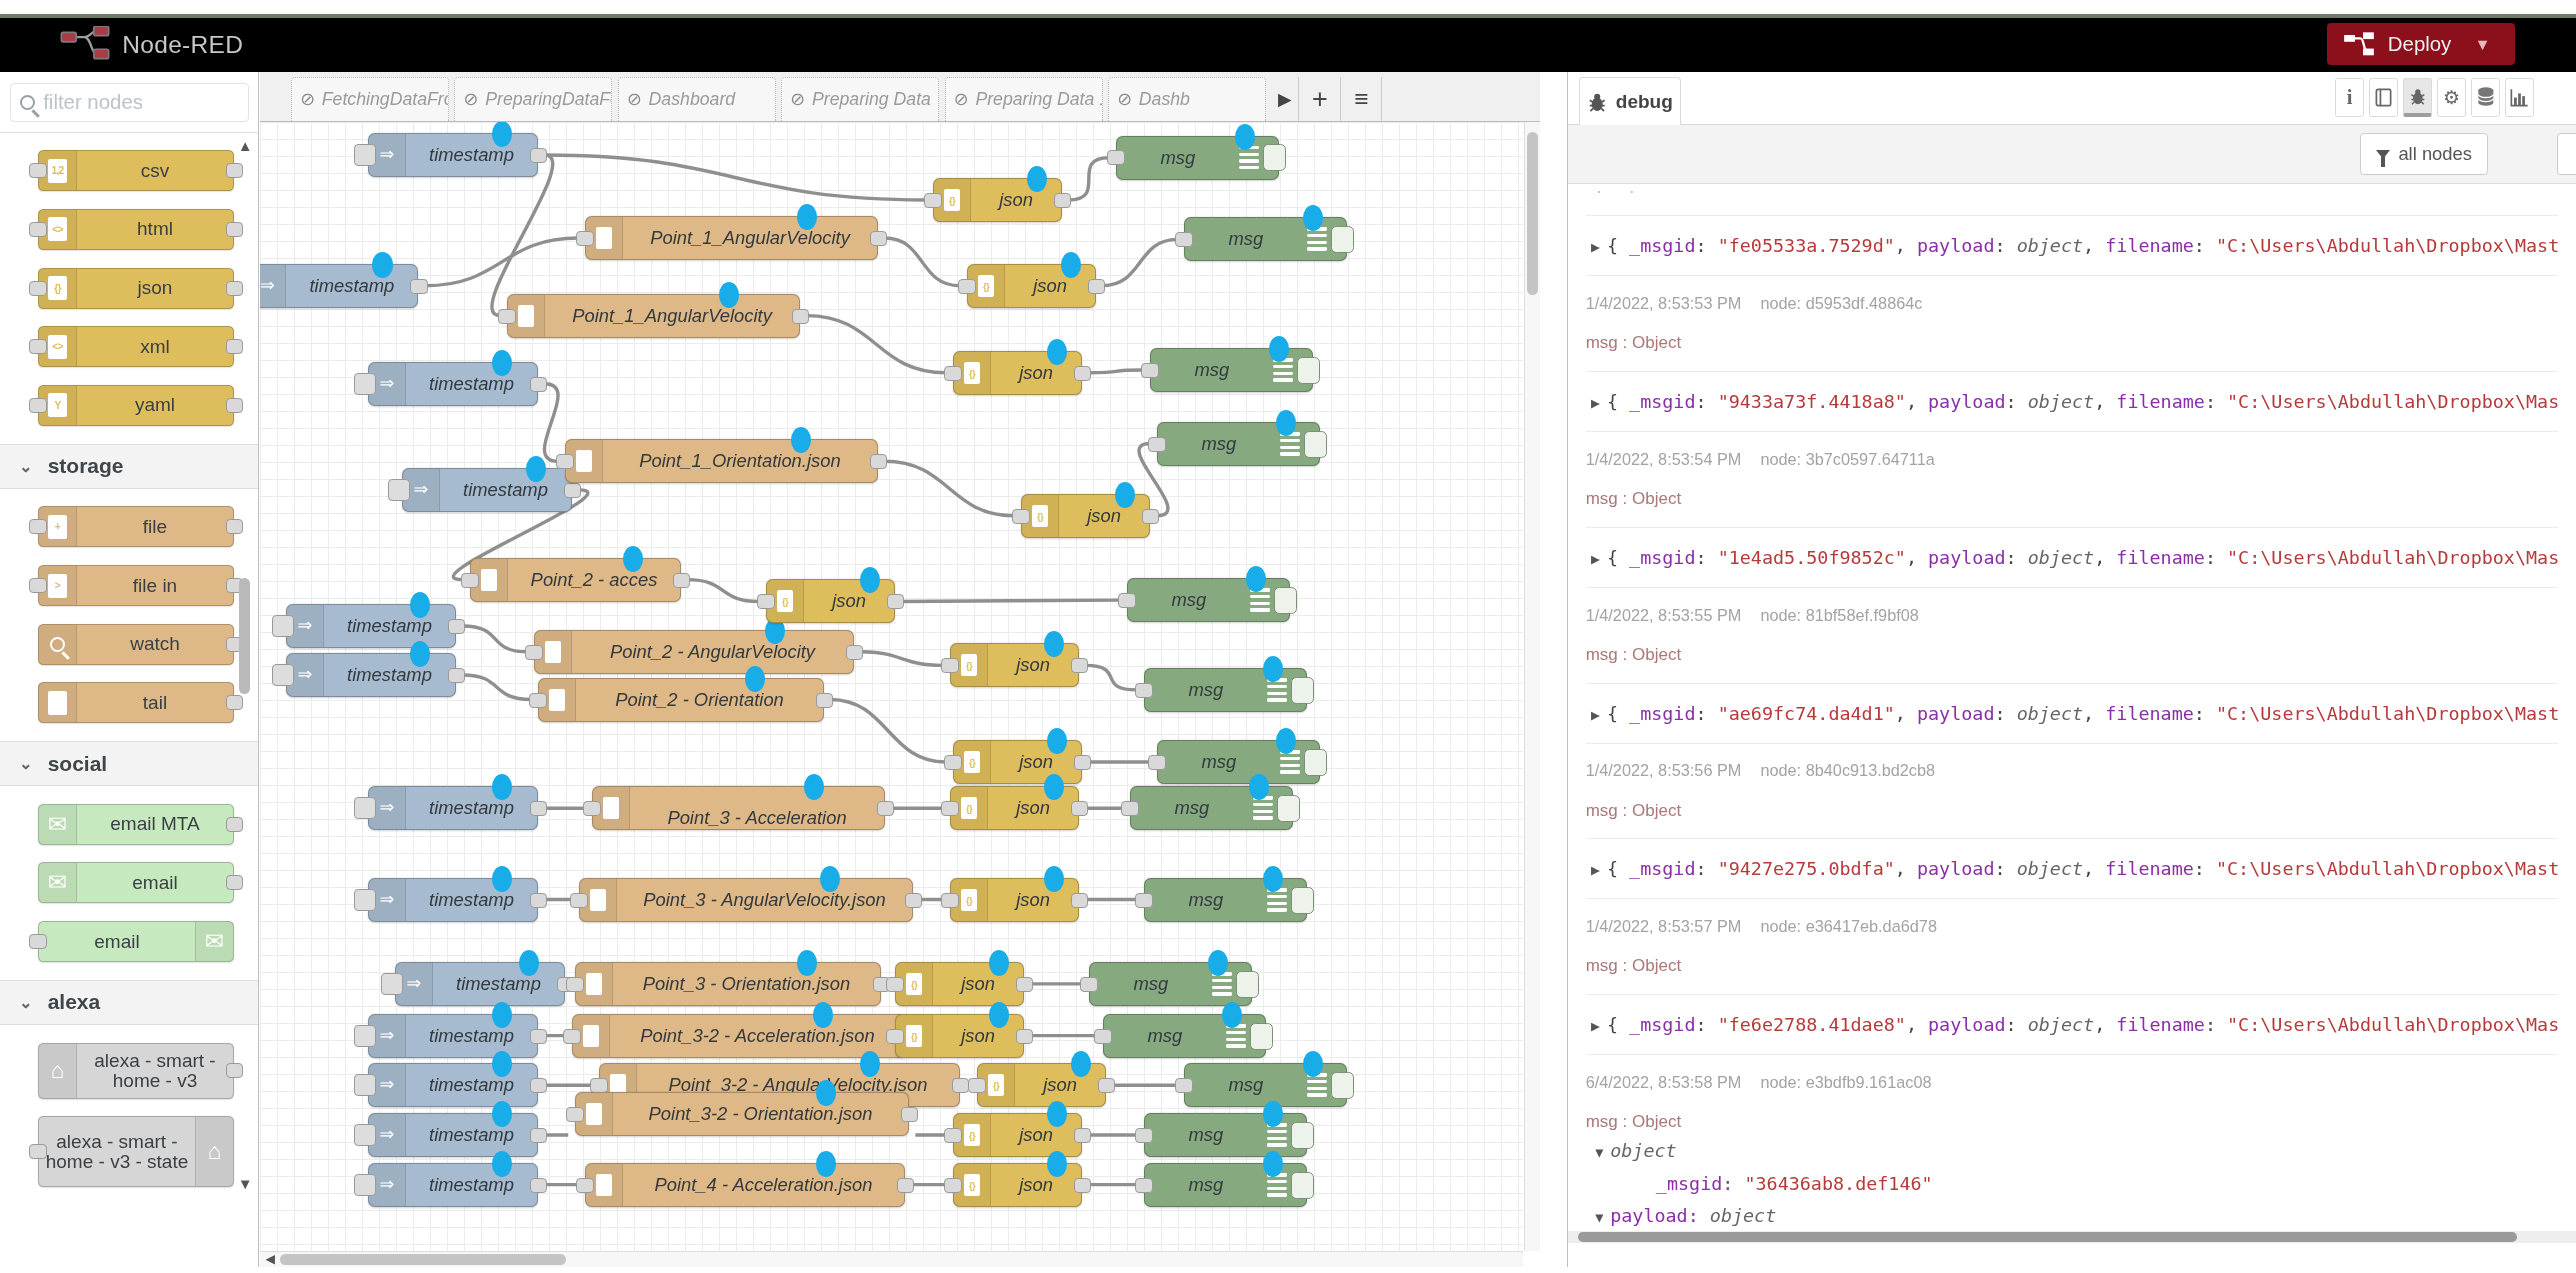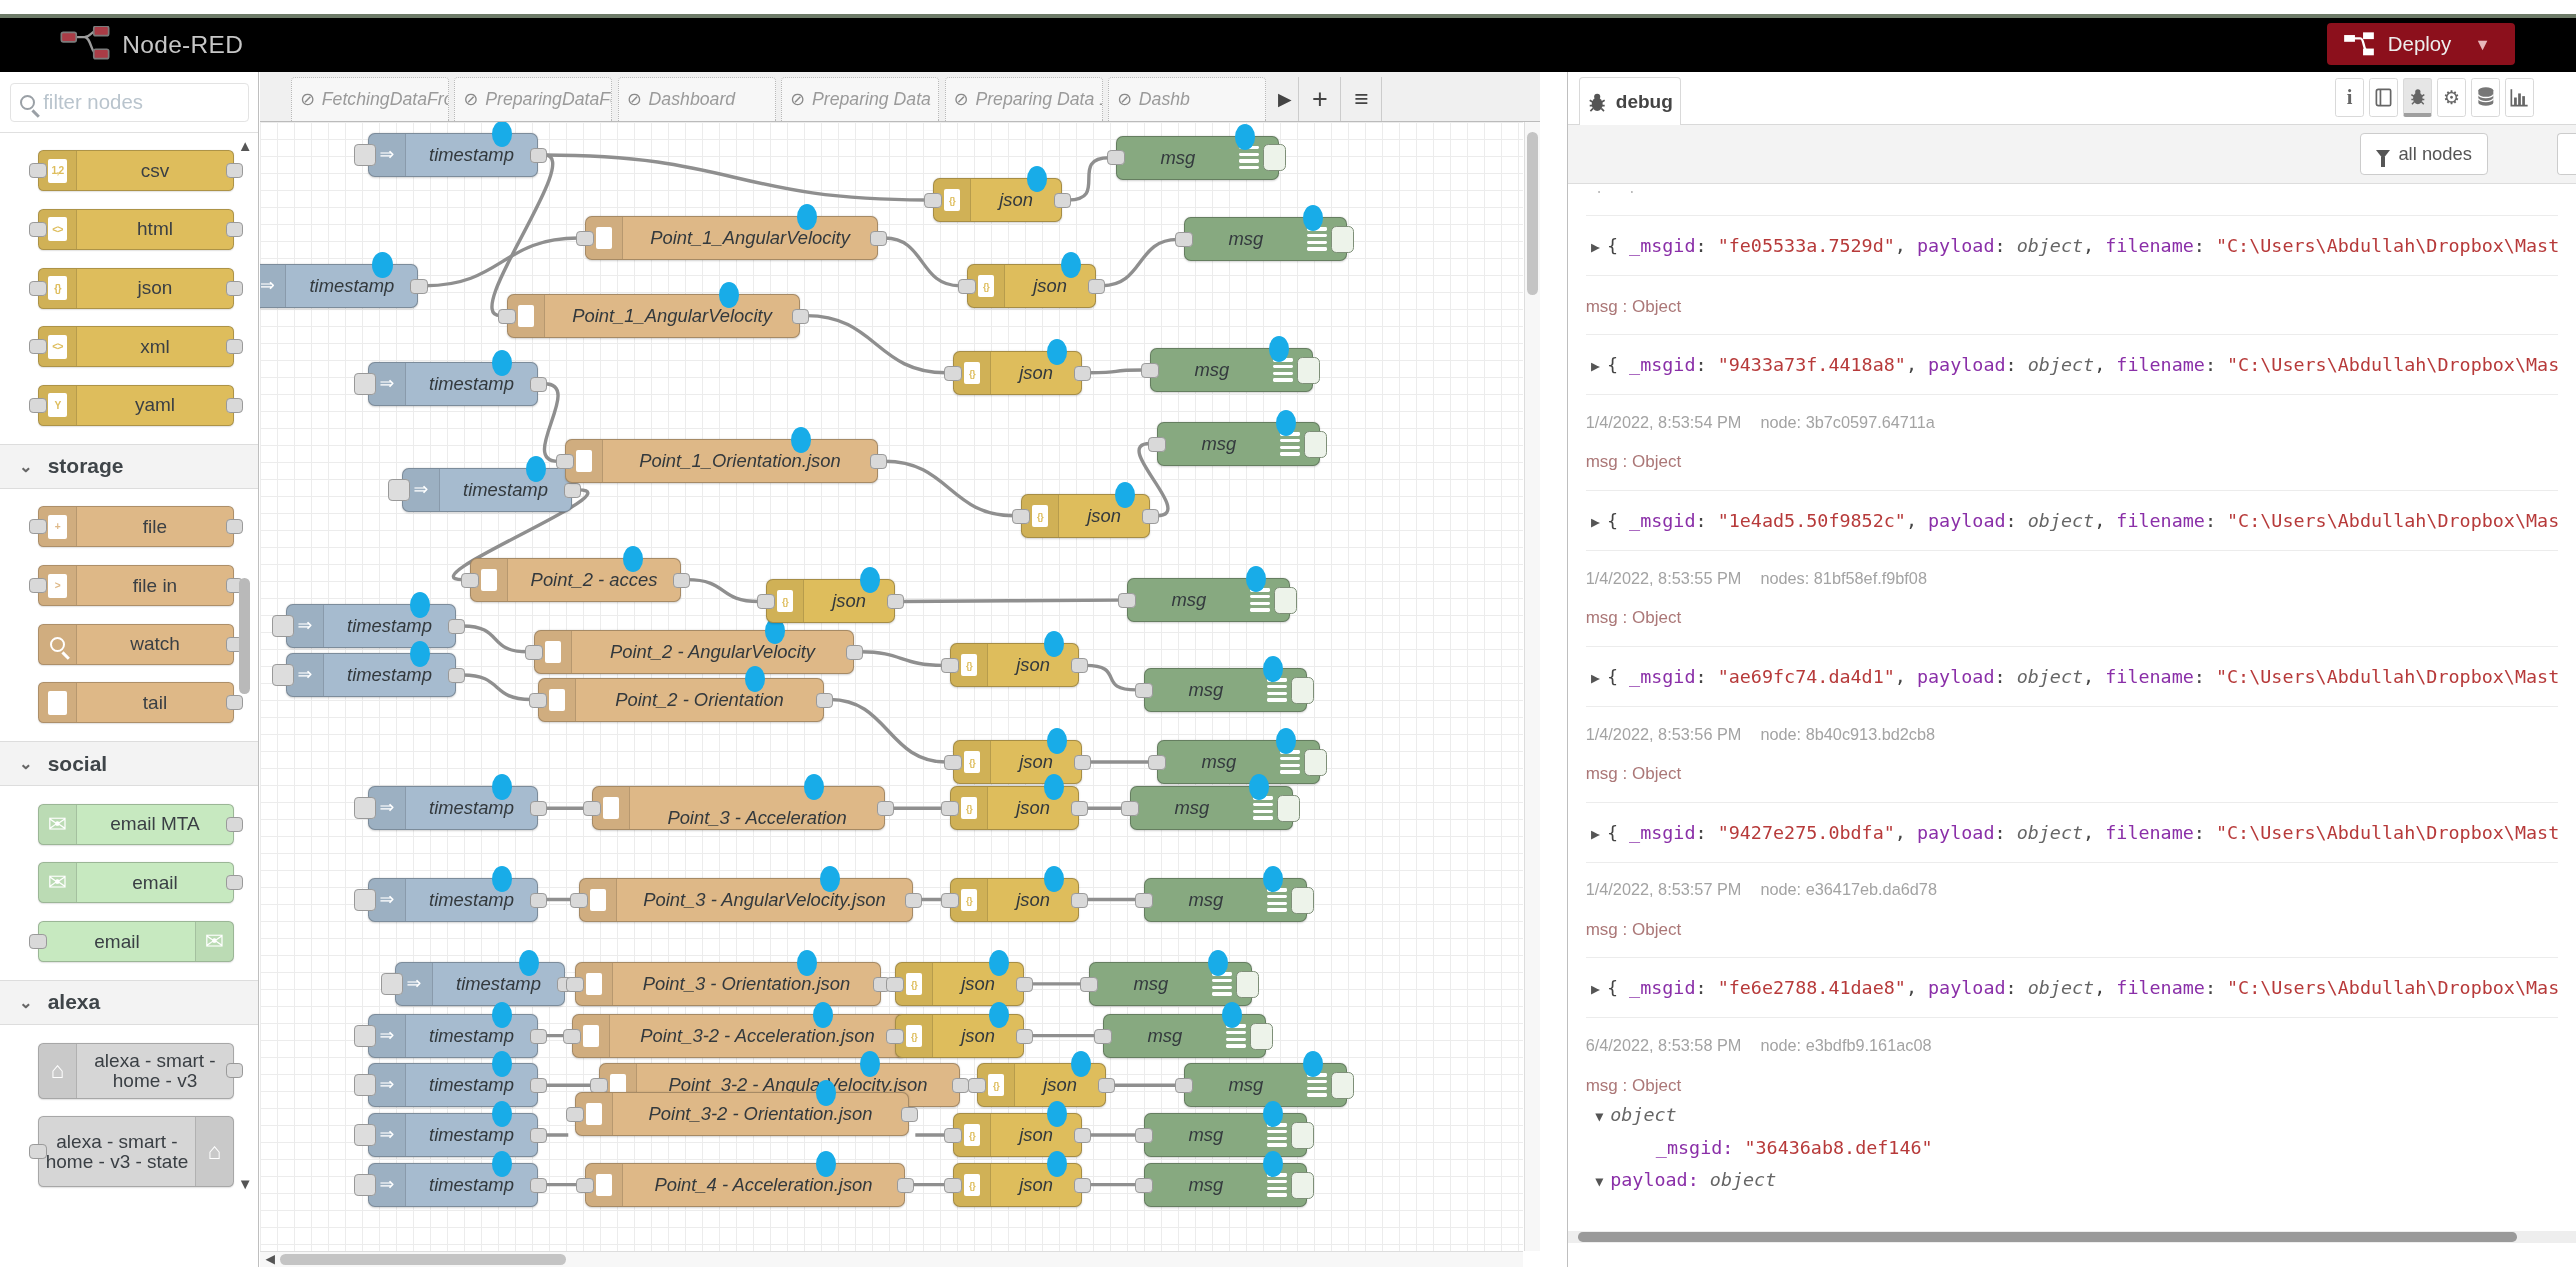--- a/index.html
+++ b/index.html
@@ -1024,30 +1024,31 @@
       </div>
       <div id="trash-btn-partial"></div>
     </div>
     <div id="dbg-body">
       <div id="clip-remnant">·&nbsp;&nbsp;&nbsp;·</div>
       <div id="dbg-blocks">
           <div class="dmsg">
             <div class="dsummary"><span class="caret">▶</span><span class="p">{ </span><span class="k">_msgid</span><span class="p">: </span><span class="s">"fe05533a.7529d"</span><span class="p">, </span><span class="k">payload</span><span class="p">: </span><span class="o">object</span><span class="p">, </span><span class="k">filename</span><span class="p">: </span><span class="s">"C:\Users\Abdullah\Dropbox\Mast…"</span></div>
           </div>
           <div class="dmsg">
+            <div class="meta"><span>1/4/2022, 8:53:53 PM</span><span class="nid">node: d5953df.48864c</span></div>
             <div class="msgobj">msg : Object</div>
             <div class="dsummary"><span class="caret">▶</span><span class="p">{ </span><span class="k">_msgid</span><span class="p">: </span><span class="s">"9433a73f.4418a8"</span><span class="p">, </span><span class="k">payload</span><span class="p">: </span><span class="o">object</span><span class="p">, </span><span class="k">filename</span><span class="p">: </span><span class="s">"C:\Users\Abdullah\Dropbox\Mast…"</span></div>
           </div>
           <div class="dmsg">
             <div class="meta"><span>1/4/2022, 8:53:54 PM</span><span class="nid">node: 3b7c0597.64711a</span></div>
             <div class="msgobj">msg : Object</div>
             <div class="dsummary"><span class="caret">▶</span><span class="p">{ </span><span class="k">_msgid</span><span class="p">: </span><span class="s">"1e4ad5.50f9852c"</span><span class="p">, </span><span class="k">payload</span><span class="p">: </span><span class="o">object</span><span class="p">, </span><span class="k">filename</span><span class="p">: </span><span class="s">"C:\Users\Abdullah\Dropbox\Mast…"</span></div>
           </div>
           <div class="dmsg">
-            <div class="meta"><span>1/4/2022, 8:53:55 PM</span><span class="nid">nodes: 81bf58ef.f9bf08</span></div>
+            <div class="meta"><span>1/4/2022, 8:53:55 PM</span><span class="nid">node: 81bf58ef.f9bf08</span></div>
             <div class="msgobj">msg : Object</div>
             <div class="dsummary"><span class="caret">▶</span><span class="p">{ </span><span class="k">_msgid</span><span class="p">: </span><span class="s">"ae69fc74.da4d1"</span><span class="p">, </span><span class="k">payload</span><span class="p">: </span><span class="o">object</span><span class="p">, </span><span class="k">filename</span><span class="p">: </span><span class="s">"C:\Users\Abdullah\Dropbox\Mast…"</span></div>
           </div>
           <div class="dmsg">
             <div class="meta"><span>1/4/2022, 8:53:56 PM</span><span class="nid">node: 8b40c913.bd2cb8</span></div>
             <div class="msgobj">msg : Object</div>
             <div class="dsummary"><span class="caret">▶</span><span class="p">{ </span><span class="k">_msgid</span><span class="p">: </span><span class="s">"9427e275.0bdfa"</span><span class="p">, </span><span class="k">payload</span><span class="p">: </span><span class="o">object</span><span class="p">, </span><span class="k">filename</span><span class="p">: </span><span class="s">"C:\Users\Abdullah\Dropbox\Mast…"</span></div>
           </div>
           <div class="dmsg">
             <div class="meta"><span>1/4/2022, 8:53:57 PM</span><span class="nid">node: e36417eb.da6d78</span></div>

